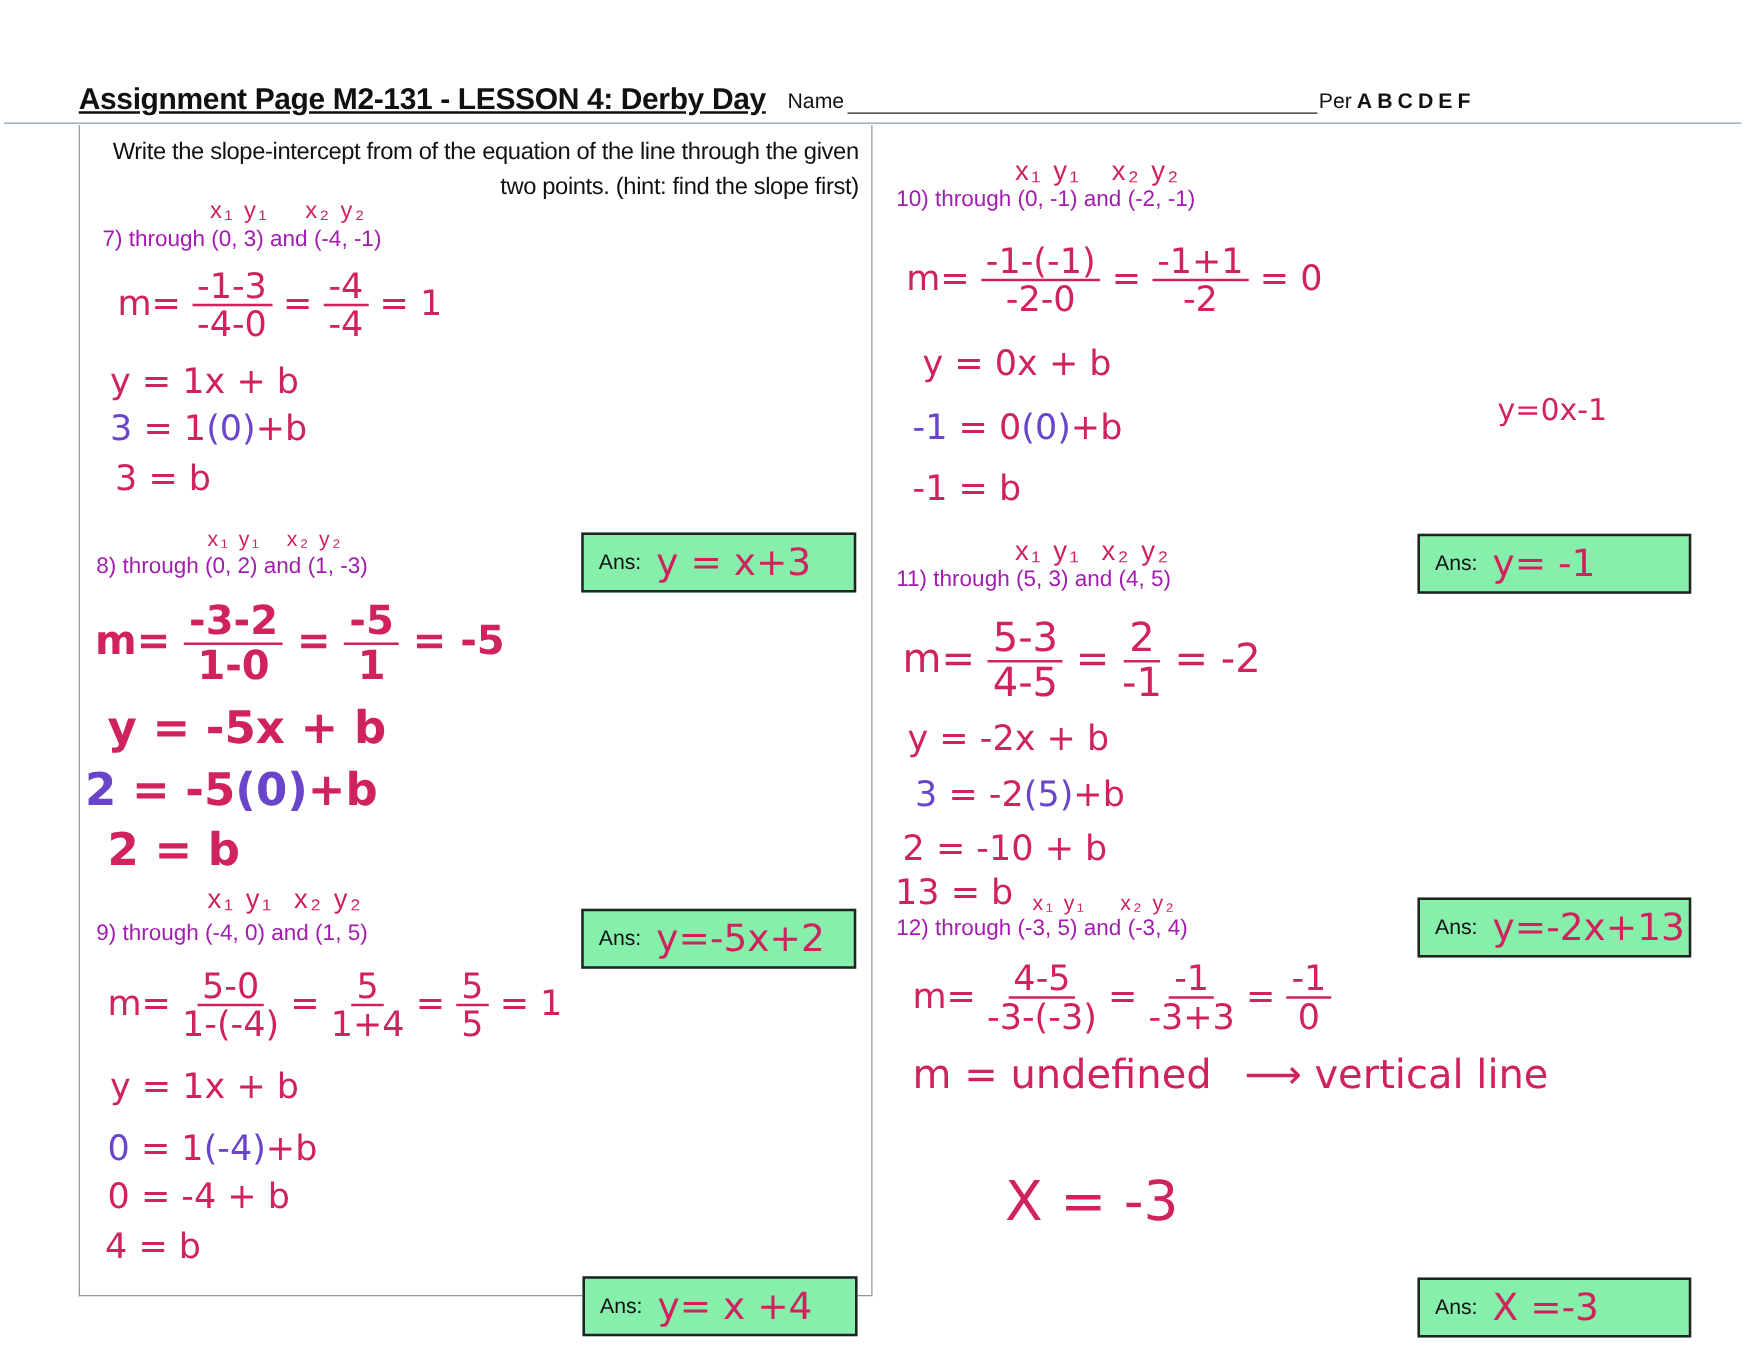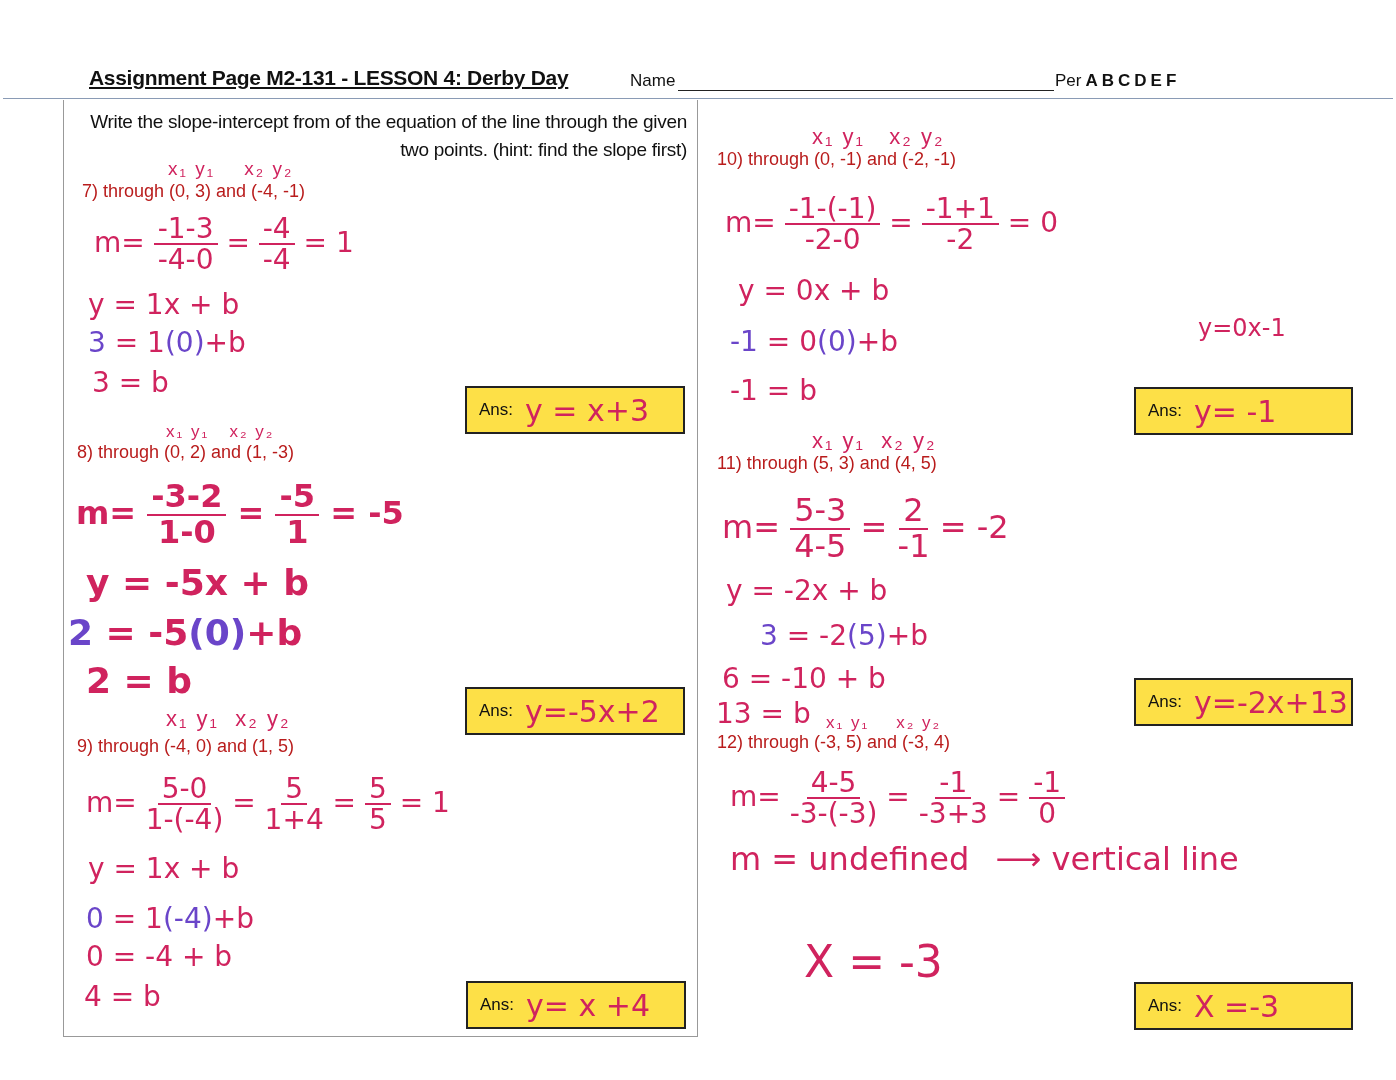--- a/index.html
+++ b/index.html
@@ -1,30 +1,30 @@
 <!DOCTYPE html>
 <html><head>
 <meta charset="utf-8">
 <style>
   html, body { margin:0; padding:0; background:#ffffff; }
   body { width:1396px; height:1080px; position:relative; overflow:hidden;
          font-family:"Liberation Sans", "DejaVu Sans", sans-serif; color:#111; }
   .abs { position:absolute; }
-  .title { left:63px; top:66px; font-size:21px; font-weight:bold; text-decoration:underline; letter-spacing:-0.3px; white-space:nowrap;margin-left:26px; }
+  .title { left:63px; top:66px; font-size:24px; font-weight:bold; text-decoration:underline; letter-spacing:-0.3px; white-space:nowrap; }
   .name-label { left:630px; top:71px; font-size:17px; white-space:nowrap; }
   .name-line { left:678px; top:90px; width:376px; border-bottom:1.5px solid #222; }
   .per { left:1055px; top:71px; font-size:17px; white-space:nowrap; }
   .per b { font-weight:bold; margin-left:4px; }
   .hr { left:3px; top:98px; width:1390px; border-top:1.5px solid #8a9bb5; }
   .left-panel { left:63px; top:100px; width:635px; height:937px; border:1.5px solid #999; border-top:none; box-sizing:border-box; }
   .instr { left:77px; top:108px; width:610px; font-size:19px; line-height:28px; letter-spacing:-0.3px;text-align:right; }
-  .problem { font-size:18px; color:#b91c1c; white-space:nowrap; }
+  .problem { font-size:18px; color:#a21caf; white-space:nowrap; }
   .hw { color:#d0235e; font-family:"DejaVu Sans", sans-serif; white-space:nowrap; }
   .sub { font-size:19px; color:#d0235e; white-space:nowrap; letter-spacing:2px; }
-  .ansbox { border:2px solid #222; background:#fde047; box-sizing:border-box; display:flex; align-items:center; }
+  .ansbox { border:2px solid #222; background:#86efac; box-sizing:border-box; display:flex; align-items:center;margin-top:40px; }
   .ansbox .lbl { font-size:17px; margin-left:12px; margin-right:12px; color:#111; }
   .ansbox .val { font-size:30px; color:#d0235e; font-family:"DejaVu Sans", sans-serif; white-space:nowrap; }
   .frac { display:inline-flex; flex-direction:column; align-items:center; vertical-align:middle; }
   .frac .num { border-bottom:2px solid #d0235e; padding:0 4px; line-height:1.05; }
   .frac .den { line-height:1.05; }
   .eq { font-size:28px; }
 </style>
 </head>
 <body>
 
@@ -166,22 +166,22 @@
         <span class="den">4-5</span>
       </span>
     =
     <span class="frac">
         <span class="num">2</span>
         <span class="den">-1</span>
       </span>
     <span>= -2</span>
   </div>
   <div class="abs hw eq" style="left:726px;top:574px;">y = -2x + b</div>
-  <div class="abs hw eq" style="left:760px;top:619px;"><span style="color:#6a45c9">3</span> = -2<span style="color:#6a45c9">(5)</span>+b</div>
-  <div class="abs hw eq" style="left:722px;top:662px;">6 = -10 + b</div>
+  <div class="abs hw eq" style="left:732px;top:619px;"><span style="color:#6a45c9">3</span> = -2<span style="color:#6a45c9">(5)</span>+b</div>
+  <div class="abs hw eq" style="left:722px;top:662px;">2 = -10 + b</div>
   <div class="abs hw eq" style="left:716px;top:697px;">13 = b</div>
   <div class="abs ansbox" style="left:1134px;top:678px;width:219px;height:48px;">
     <span class="lbl">Ans:</span>
     <span class="val">y=-2x+13</span>
   </div>
 </div>
 
 <div>
   <div class="abs sub" style="left:826px;top:713px;font-size:17px;">
     <span>x₁</span> <span>y₁</span>&nbsp;&nbsp;&nbsp; <span>x₂</span> <span>y₂</span>

